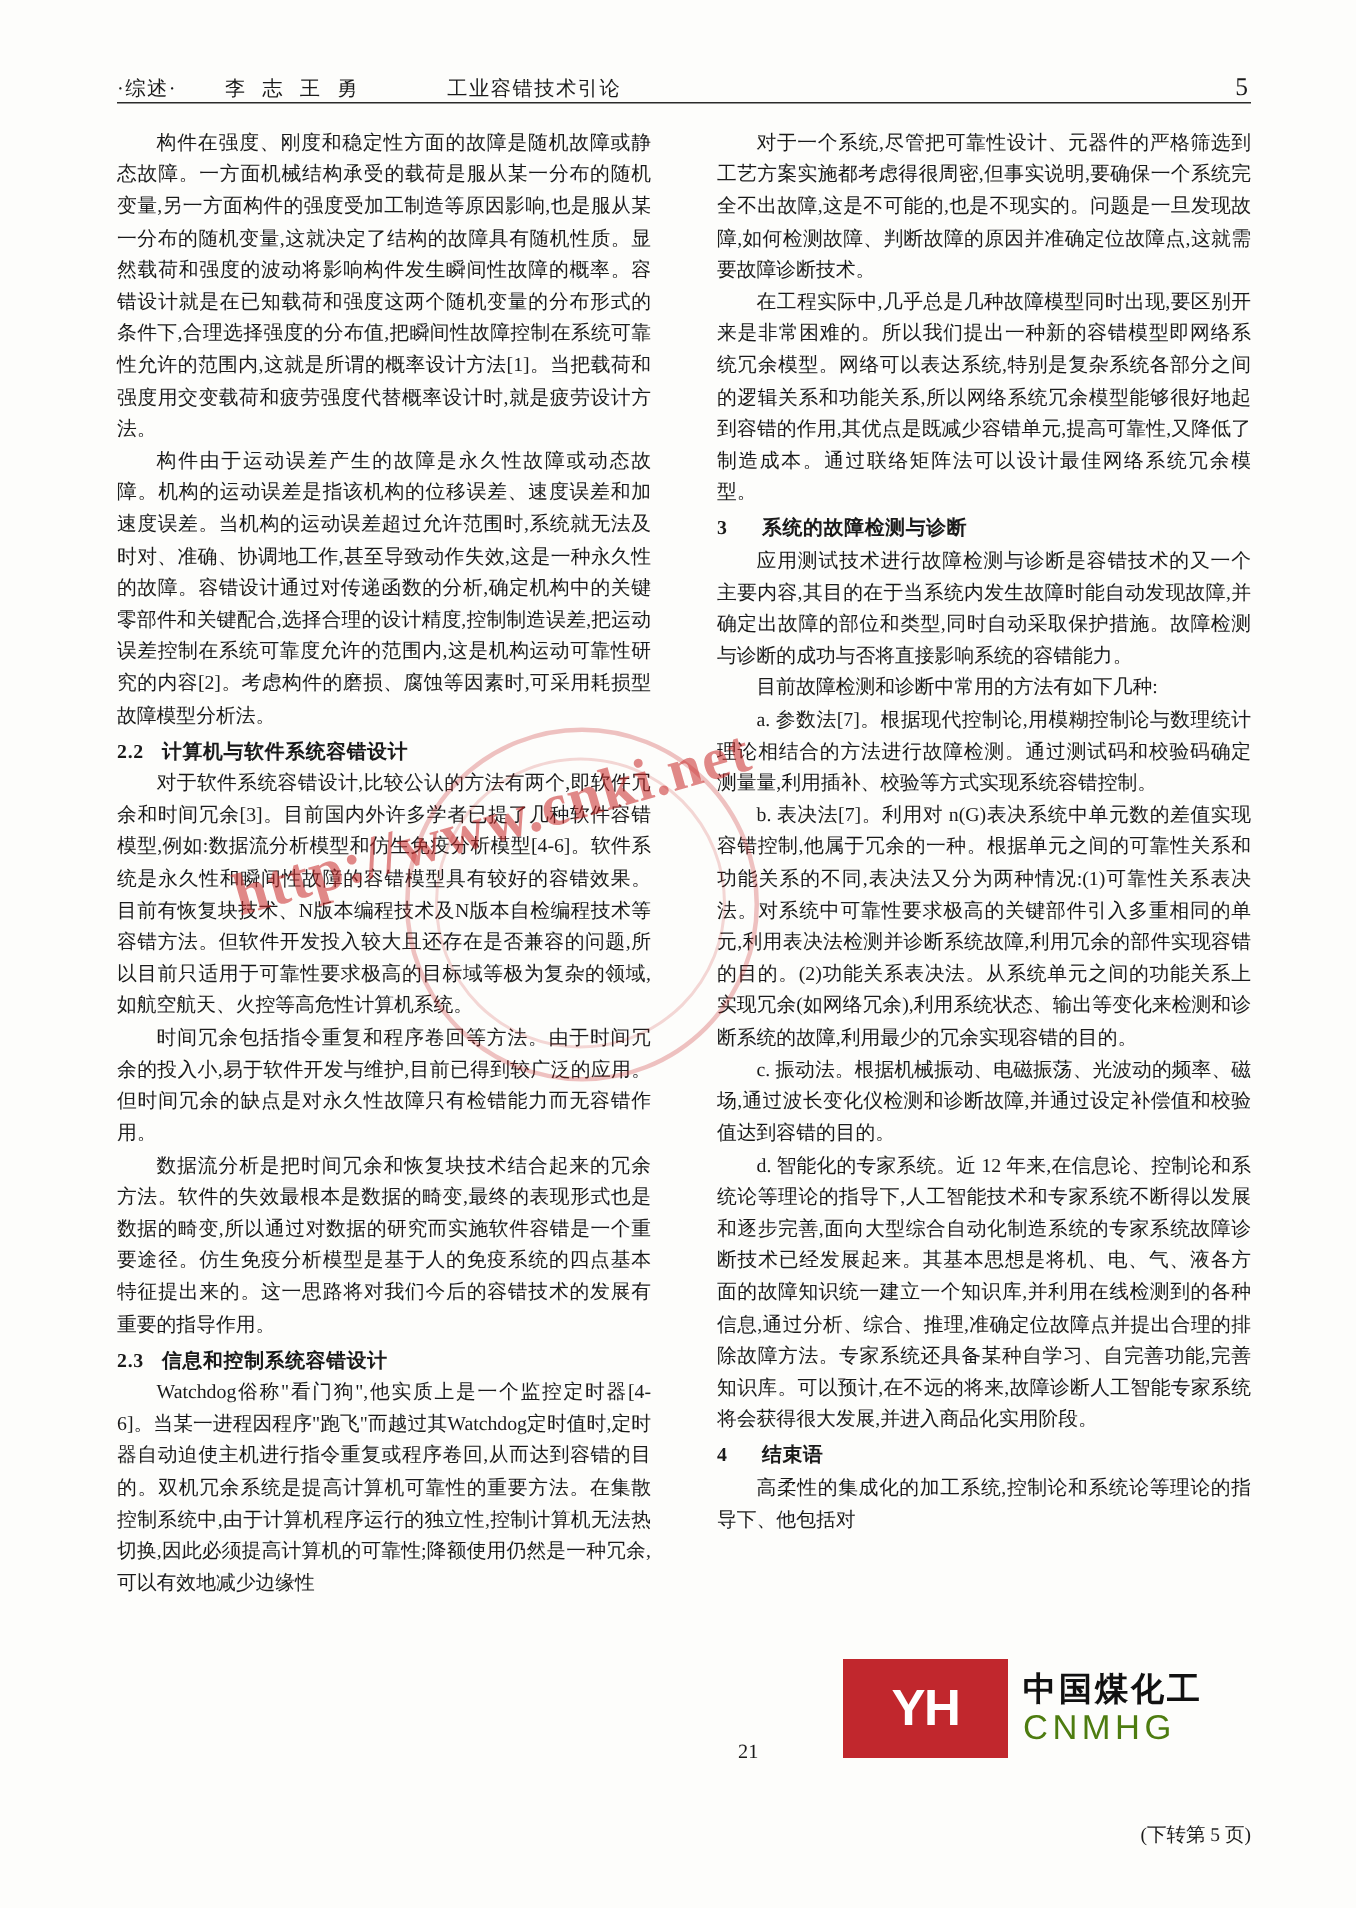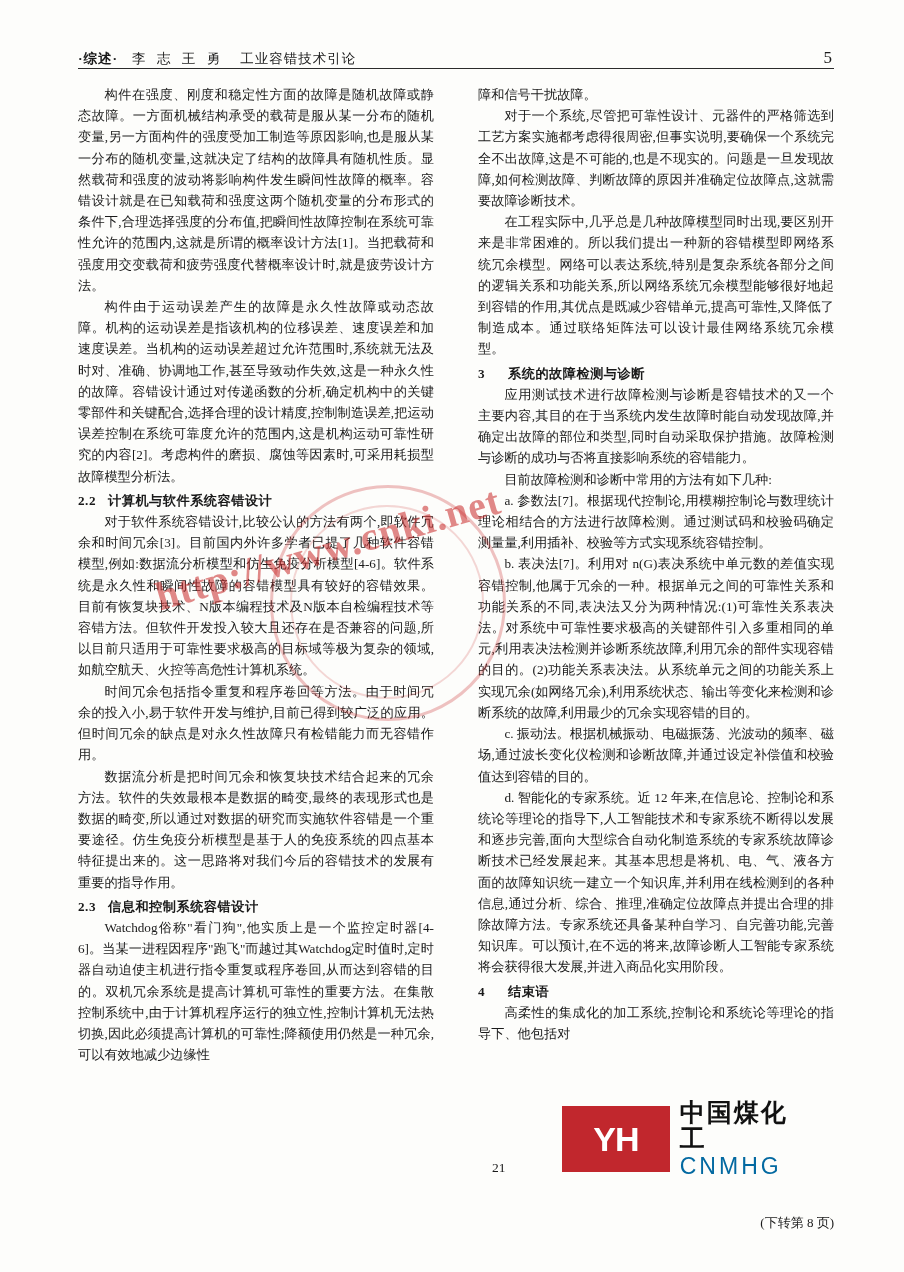--- a/index.html
+++ b/index.html
@@ -31,29 +31,29 @@
     align-items: flex-end;
     justify-content: space-between;
   }
   .header-left {
     font-size: 13.5px;
     letter-spacing: 0.5px;
     white-space: nowrap;
   }
   .header-left .sect {
     letter-spacing: 1px;
-    margin-right: 14px;
-    font-weight: bold;
+    margin-right: 32px;
   }
   .header-left .authors {
     letter-spacing: 4px;
     margin-right: 16px;
   }
   .header-left .title {
     letter-spacing: 1px;
+    margin-left: 40px;
   }
   .header-right {
     font-size: 17px;
     font-family: "Liberation Serif", serif;
     padding-right: 2px;
   }
   .header-rule {
     position: absolute;
     top: 68px;
     left: 78px;
@@ -158,30 +158,30 @@
     display: flex;
     align-items: center;
     justify-content: center;
     letter-spacing: -1px;
   }
   .logo-txt {
     margin-left: 10px;
     line-height: 1.05;
   }
   .logo-cn {
-    font-size: 25px;
+    font-size: 22px;
     font-weight: bold;
     letter-spacing: 2px;
     color: #111;
   }
   .logo-en {
     font-family: "Liberation Sans", sans-serif;
     font-size: 23px;
     letter-spacing: 3px;
-    color: #0369a1;
+    color: #4d7c0f;
     margin-top: 2px;
   }
   .cont-note {
     position: absolute;
     right: 70px;
     bottom: 40px;
     font-size: 13px;
     z-index: 6;
   }
   .num21 {
@@ -220,21 +220,20 @@
       <p class="ind">时间冗余包括指令重复和程序卷回等方法。由于时间冗余的投入小,易于软件开发与维护,目前已得到较广泛的应用。但时间冗余的缺点是对永久性故障只有检错能力而无容错作用。</p>
       <p class="ind">数据流分析是把时间冗余和恢复块技术结合起来的冗余方法。软件的失效最根本是数据的畸变,最终的表现形式也是数据的畸变,所以通过对数据的研究而实施软件容错是一个重要途径。仿生免疫分析模型是基于人的免疫系统的四点基本特征提出来的。这一思路将对我们今后的容错技术的发展有重要的指导作用。</p>
 
       <div class="sec-head">
         <span class="num">2.3</span><span>信息和控制系统容错设计</span>
       </div>
       <p class="ind">Watchdog俗称"看门狗",他实质上是一个监控定时器[4-6]。当某一进程因程序"跑飞"而越过其Watchdog定时值时,定时器自动迫使主机进行指令重复或程序卷回,从而达到容错的目的。双机冗余系统是提高计算机可靠性的重要方法。在集散控制系统中,由于计算机程序运行的独立性,控制计算机无法热切换,因此必须提高计算机的可靠性;降额使用仍然是一种冗余,可以有效地减少边缘性</p>
     </div>
 
     <div class="col rel">
-      <p>障和信号干扰故障。</p>
       <p class="ind">对于一个系统,尽管把可靠性设计、元器件的严格筛选到工艺方案实施都考虑得很周密,但事实说明,要确保一个系统完全不出故障,这是不可能的,也是不现实的。问题是一旦发现故障,如何检测故障、判断故障的原因并准确定位故障点,这就需要故障诊断技术。</p>
       <p class="ind">在工程实际中,几乎总是几种故障模型同时出现,要区别开来是非常困难的。所以我们提出一种新的容错模型即网络系统冗余模型。网络可以表达系统,特别是复杂系统各部分之间的逻辑关系和功能关系,所以网络系统冗余模型能够很好地起到容错的作用,其优点是既减少容错单元,提高可靠性,又降低了制造成本。通过联络矩阵法可以设计最佳网络系统冗余模型。</p>
 
       <div class="sec-head">
         <span class="num">3</span><span>系统的故障检测与诊断</span>
       </div>
       <p class="ind">应用测试技术进行故障检测与诊断是容错技术的又一个主要内容,其目的在于当系统内发生故障时能自动发现故障,并确定出故障的部位和类型,同时自动采取保护措施。故障检测与诊断的成功与否将直接影响系统的容错能力。</p>
       <p class="ind">目前故障检测和诊断中常用的方法有如下几种:</p>
       <p class="ind">a. 参数法[7]。根据现代控制论,用模糊控制论与数理统计理论相结合的方法进行故障检测。通过测试码和校验码确定测量量,利用插补、校验等方式实现系统容错控制。</p>
       <p class="ind">b. 表决法[7]。利用对 n(G)表决系统中单元数的差值实现容错控制,他属于冗余的一种。根据单元之间的可靠性关系和功能关系的不同,表决法又分为两种情况:(1)可靠性关系表决法。对系统中可靠性要求极高的关键部件引入多重相同的单元,利用表决法检测并诊断系统故障,利用冗余的部件实现容错的目的。(2)功能关系表决法。从系统单元之间的功能关系上实现冗余(如网络冗余),利用系统状态、输出等变化来检测和诊断系统的故障,利用最少的冗余实现容错的目的。</p>
@@ -258,15 +257,15 @@
   </div>
 
   <div class="logo-block">
     <div class="logo-mark">YH</div>
     <div class="logo-txt">
       <div class="logo-cn">中国煤化工</div>
       <div class="logo-en">CNMHG</div>
     </div>
   </div>
 
-  <div class="cont-note">(下转第 8 页)</div>
+  <div class="cont-note">(下转第 5 页)</div>
 
 </div>
 
 </body></html>

